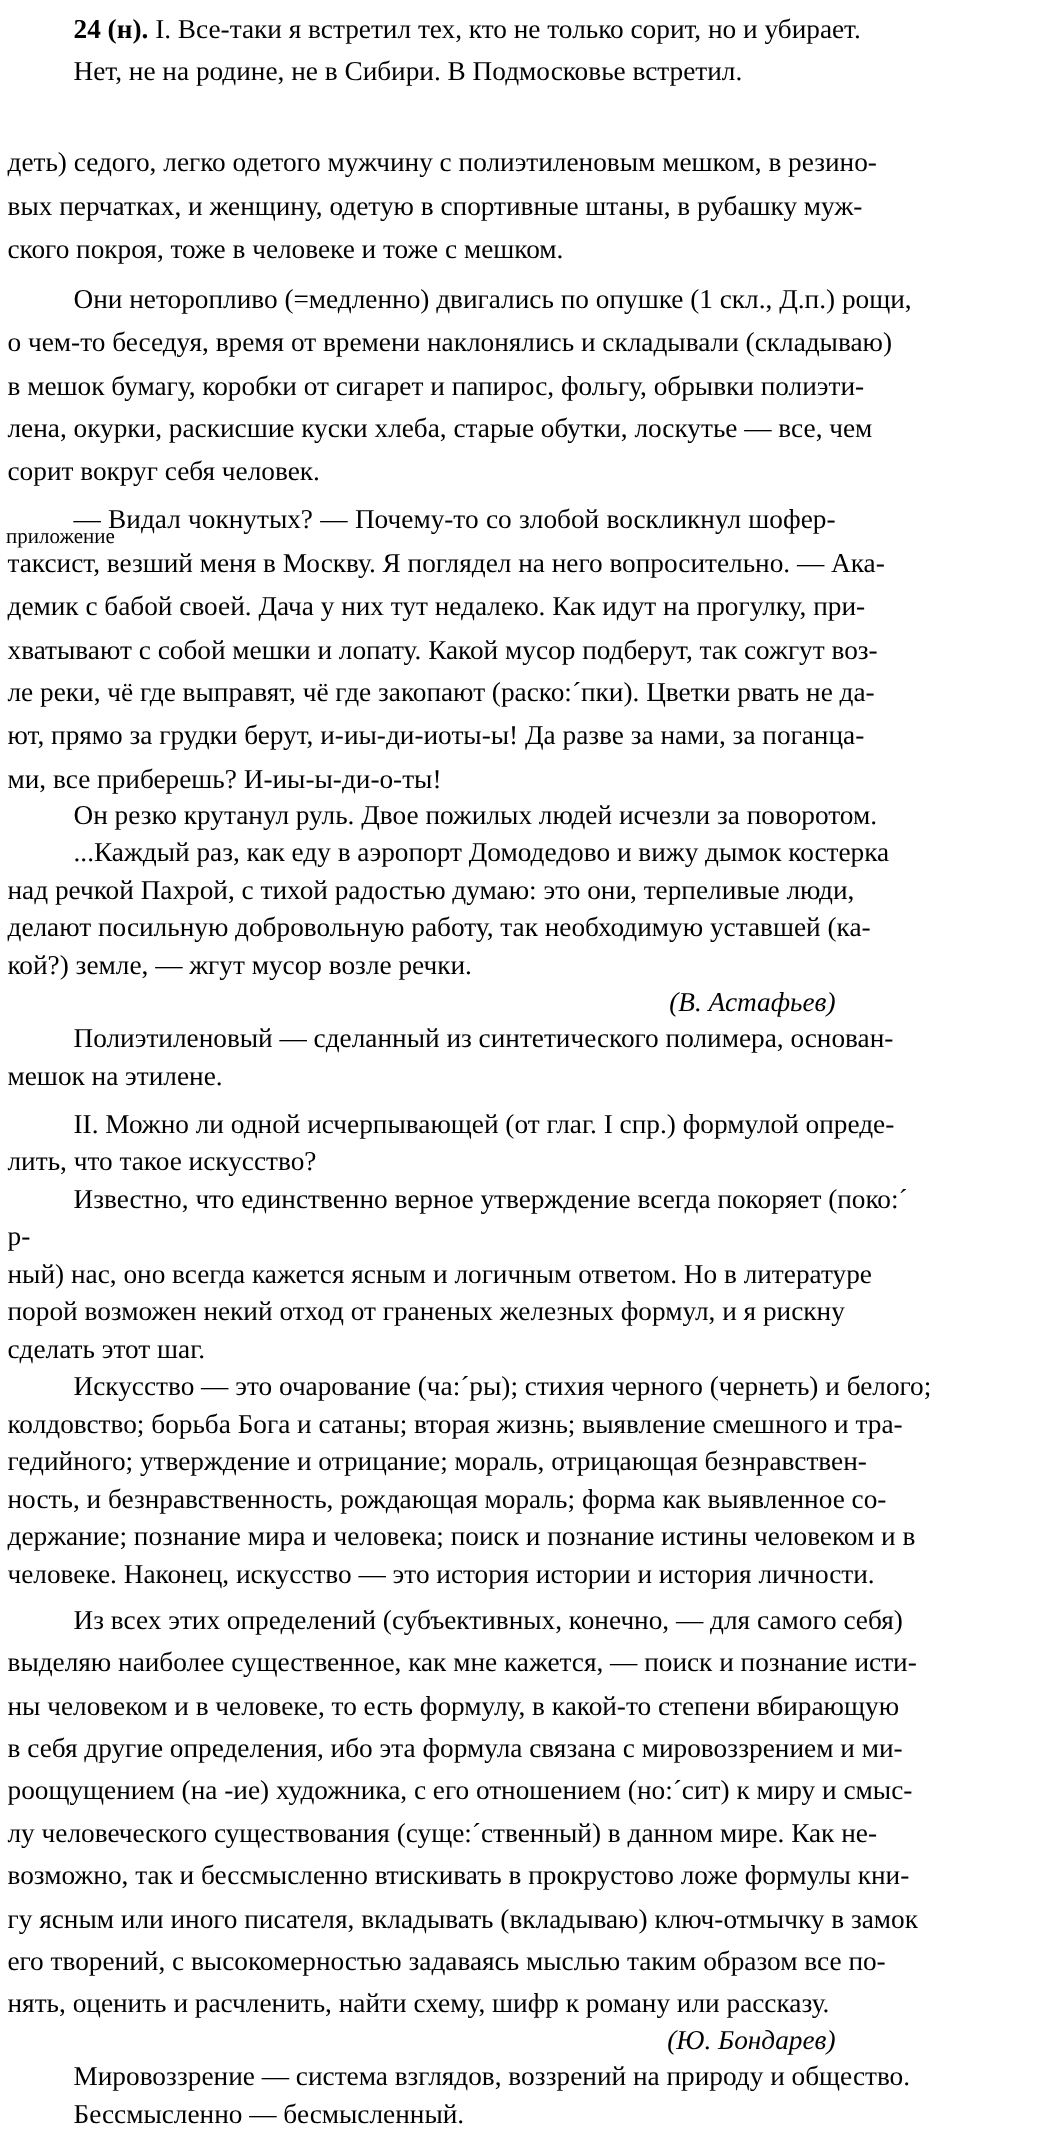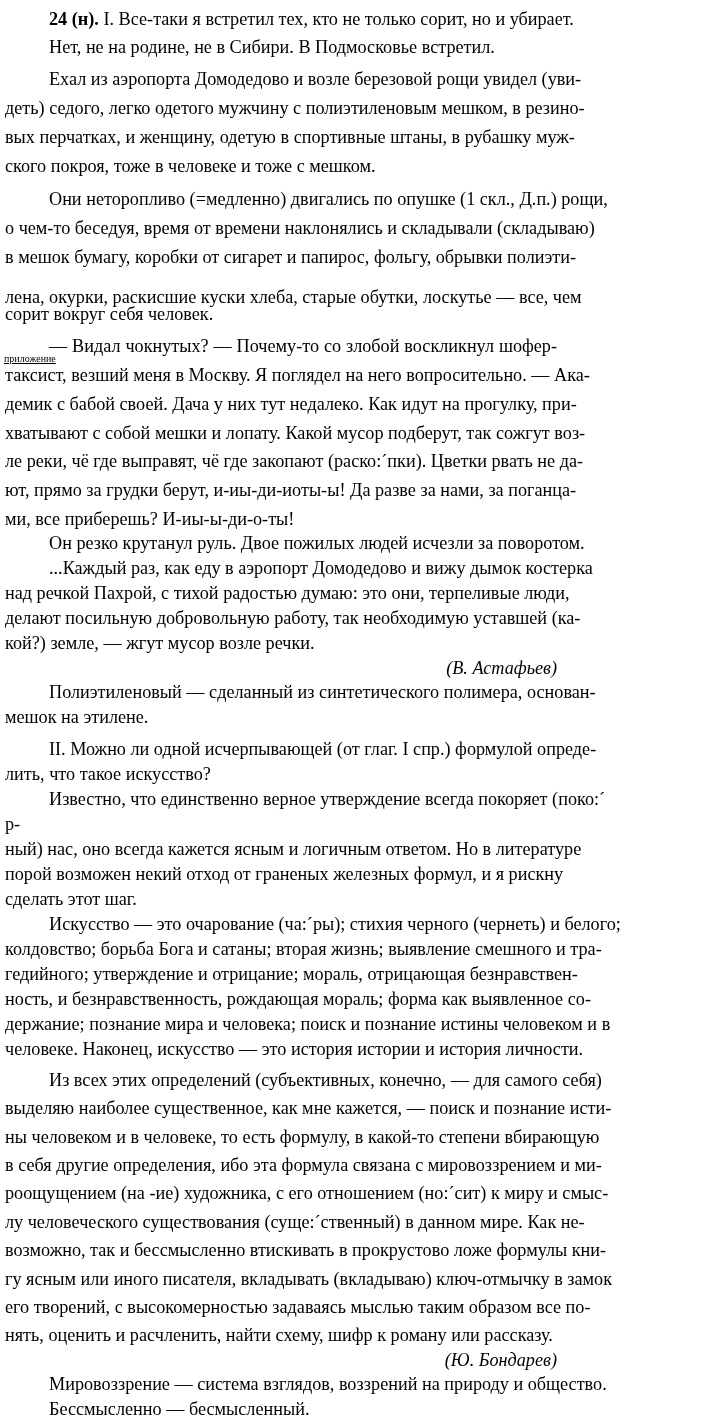--- a/index.html
+++ b/index.html
@@ -12,39 +12,37 @@
   .line {
     position: absolute; left: 5px; right: 9px;
     white-space: nowrap; line-height: 22px; height: 22px;
     text-align: justify; text-align-last: justify;
   }
   .line.last { text-align-last: left; }
   .line.indent { left: 49px; }
   .line.right { text-align: right; text-align-last: right; font-style: italic; }
   .bold { font-weight: bold; }
   .superlabel {
-    position: absolute; left: 4px; font-size: 10px; line-height: 10px;
+    position: absolute; left: 4px; font-size: 14px; line-height: 10px;
     white-space: nowrap;
-    text-decoration: underline;
   }
 </style>
 </head>
 <body>
 
 <div class="page" id="page">
     <div class="line indent" style="top: 8px;"><span class="bold">24 (н).</span><span> I. Все-таки я встретил тех, кто не только сорит, но и убирает.</span></div>
     <div class="line indent last" style="top: 36px;"><span>Нет, не на родине, не в Сибири. В Подмосковье встретил.</span></div>
-    <div class="line indent" style="top: 68px;"><span>Ехал из аэропорта Домодедово и возле березовой рощи увидел (уви-</span></div>
     <div class="line" style="top: 97px;"><span>деть) седого, легко одетого мужчину с полиэтиленовым мешком, в резино-</span></div>
     <div class="line" style="top: 126px;"><span>вых перчатках, и женщину, одетую в спортивные штаны, в рубашку муж-</span></div>
     <div class="line last" style="top: 155px;"><span>ского покроя, тоже в человеке и тоже с мешком.</span></div>
     <div class="line indent" style="top: 188px;"><span>Они неторопливо (=медленно) двигались по опушке (1 скл., Д.п.) рощи,</span></div>
     <div class="line" style="top: 217px;"><span>о чем-то беседуя, время от времени наклонялись и складывали (складываю)</span></div>
     <div class="line" style="top: 246px;"><span>в мешок бумагу, коробки от сигарет и папирос, фольгу, обрывки полиэти-</span></div>
-    <div class="line" style="top: 286px;"><span>лена, окурки, раскисшие куски хлеба, старые обутки, лоскутье — все, чем</span></div>
+    <div class="line" style="top: 274px;"><span>лена, окурки, раскисшие куски хлеба, старые обутки, лоскутье — все, чем</span></div>
     <div class="line last" style="top: 303px;"><span>сорит вокруг себя человек.</span></div>
     <div class="line indent" style="top: 335px;"><span>— Видал чокнутых? — Почему-то со злобой воскликнул шофер-</span></div>
     <div class="line" style="top: 364px;"><span>таксист, везший меня в Москву. Я поглядел на него вопросительно. — Ака-</span></div>
     <div class="line" style="top: 393px;"><span>демик с бабой своей. Дача у них тут недалеко. Как идут на прогулку, при-</span></div>
     <div class="line" style="top: 422px;"><span>хватывают с собой мешки и лопату. Какой мусор подберут, так сожгут воз-</span></div>
     <div class="line" style="top: 450px;"><span>ле реки, чё где выправят, чё где закопают (раско:´пки). Цветки рвать не да-</span></div>
     <div class="line" style="top: 479px;"><span>ют, прямо за грудки берут, и-иы-ди-иоты-ы! Да разве за нами, за поганца-</span></div>
     <div class="line last" style="top: 508px;"><span>ми, все приберешь? И-иы-ы-ди-о-ты!</span></div>
     <div class="line indent last" style="top: 532px;"><span>Он резко крутанул руль. Двое пожилых людей исчезли за поворотом.</span></div>
     <div class="line indent" style="top: 557px;"><span>...Каждый раз, как еду в аэропорт Домодедово и вижу дымок костерка</span></div>

